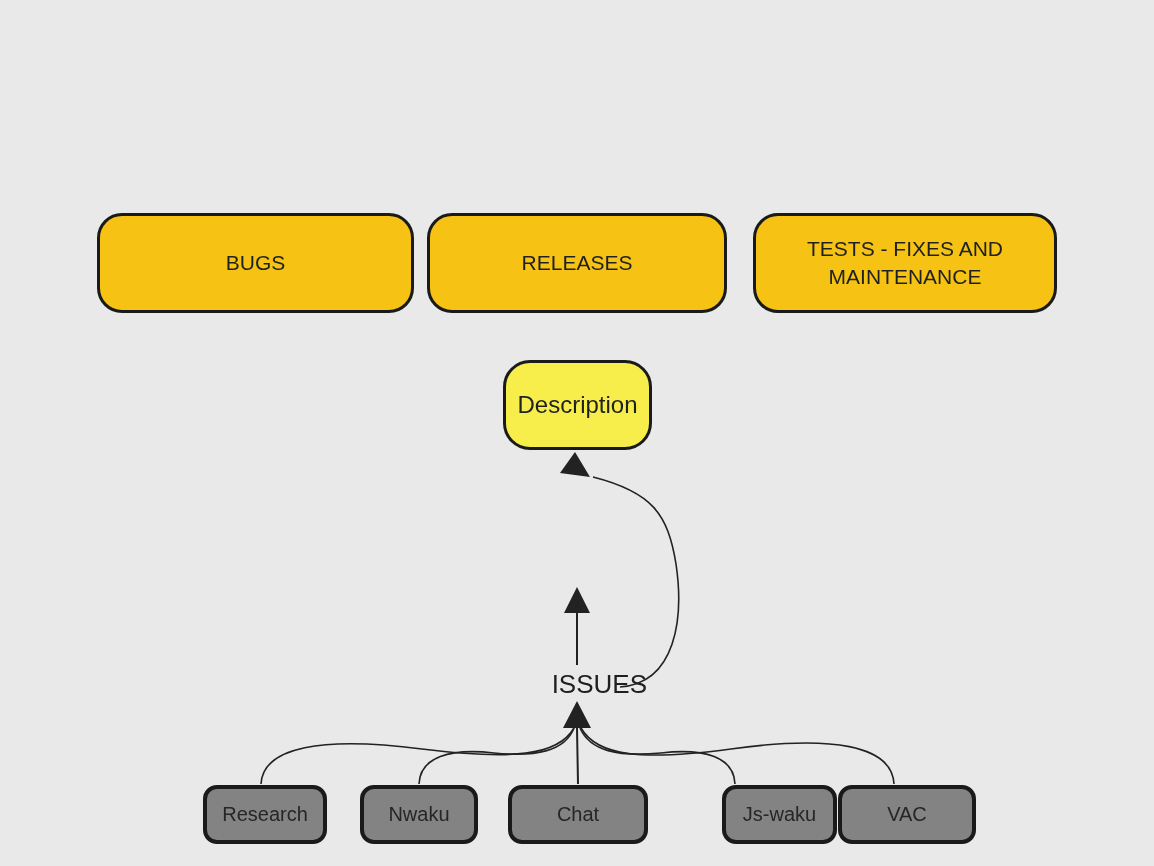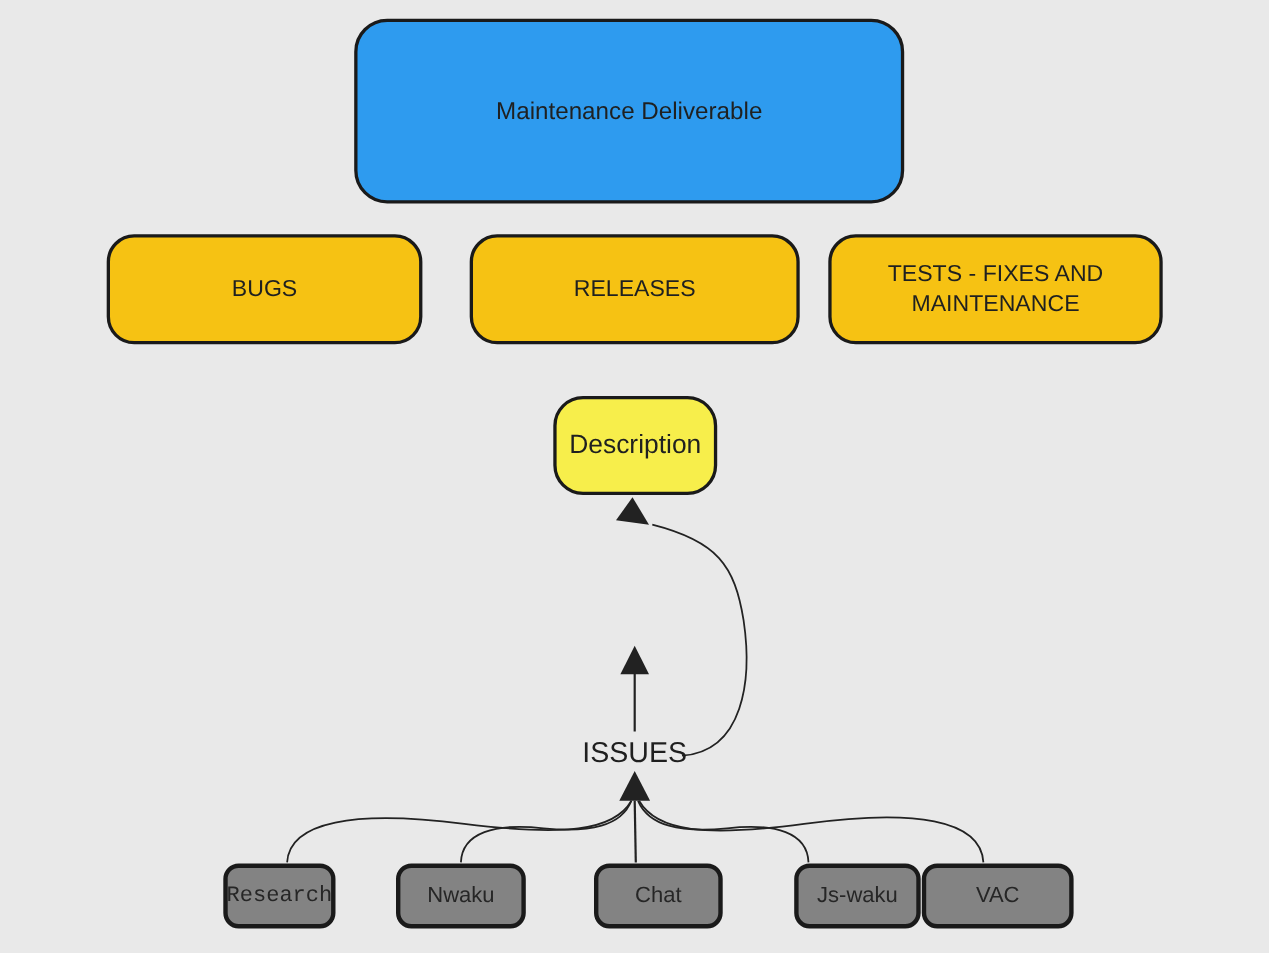--- a/index.html
+++ b/index.html
@@ -39,49 +39,49 @@
     background: var(--blue);
     border-radius: 30px;
     font-size: 22px;
   }
   .node-cat {
     top: 213px; height: 100px;
     background: var(--orange);
     border-radius: 25px;
     font-size: 21px;
   }
-  .node-bugs { left: 97px; width: 287px; }
+  .node-bugs { left: 97px; width: 317px; }
   .node-releases { left: 427px; width: 300px; }
   .node-tests { left: 753px; width: 304px; padding: 0 32px; justify-content: center; }
   .node-detail {
     left: 503px; width: 149px;
     background: var(--yellow);
     border-radius: 22px;
     font-size: 24px;
   }
   .node-description { top: 360px; height: 90px; border-radius: 27px; }
   .node-subissues { top: 492px; height: 93px; }
   .issues-label {
     position: absolute;
     left: 507px; top: 669px; width: 140px;
-    text-align: center;
+    text-align: right;
     font-size: 26px;
     color: #1f1f1f;
   }
   .node-leaf {
     top: 785px; height: 59px;
     background: var(--gray);
     border: 4px solid var(--border);
     border-radius: 14px;
     font-size: 20px;
     color: #262626;
   }
-  .node-research { left: 203px; width: 102px; font-family: Liberation Mono, monospace; }
+  .node-research { left: 203px; width: 124px; }
   .node-nwaku { left: 360px; width: 118px; }
-  .node-chat { left: 540px; width: 117px; }
+  .node-chat { left: 508px; width: 140px; }
   .node-jswaku { left: 678px; width: 115px; margin-left: 44px; }
   .node-vac { left: 838px; width: 138px; }
   svg.connector-layer {
     position: absolute;
     left: 0; top: 0;
     width: 1154px; height: 866px;
     pointer-events: none;
   }
   svg .edge { stroke: var(--line); stroke-width: 1.6; fill: none; }
   svg .shaft { stroke: var(--line); stroke-width: 2; fill: none; }
@@ -101,23 +101,20 @@
     <path class="edge" d="M 894 784 C 892 745, 831 735, 731 749 C 641 761, 597 756, 581 728"></path>
     <polygon class="head" points="577,701 591,728 563,728"></polygon>
 
     <path class="shaft" d="M 577 665 L 577 606"></path>
     <polygon class="head" points="577,587 590,613 564,613"></polygon>
 
     <path class="edge" d="M 620 687 C 676 683, 684 618, 676 564 C 668 514, 652 492, 593 477"></path>
     <polygon class="head" points="575,452 590,477 560,473"></polygon>
   </svg>
 
-  <div class="node node-root">
-    <span>Maintenance Deliverable</span>
-  </div>
 
   <div class="node node-cat node-bugs">
     <span>BUGS</span>
   </div>
 
   <div class="node node-cat node-releases">
     <span>RELEASES</span>
   </div>
 
   <div class="node node-cat node-tests">

